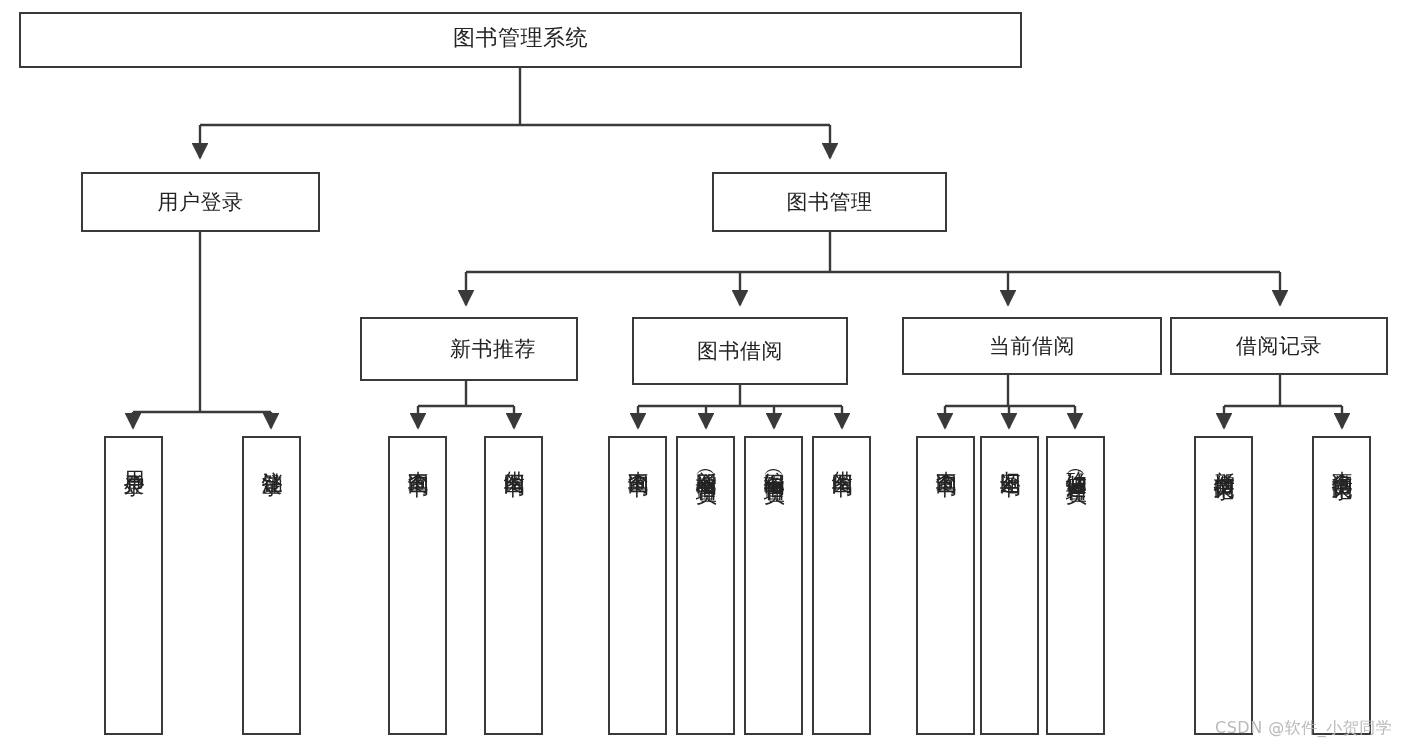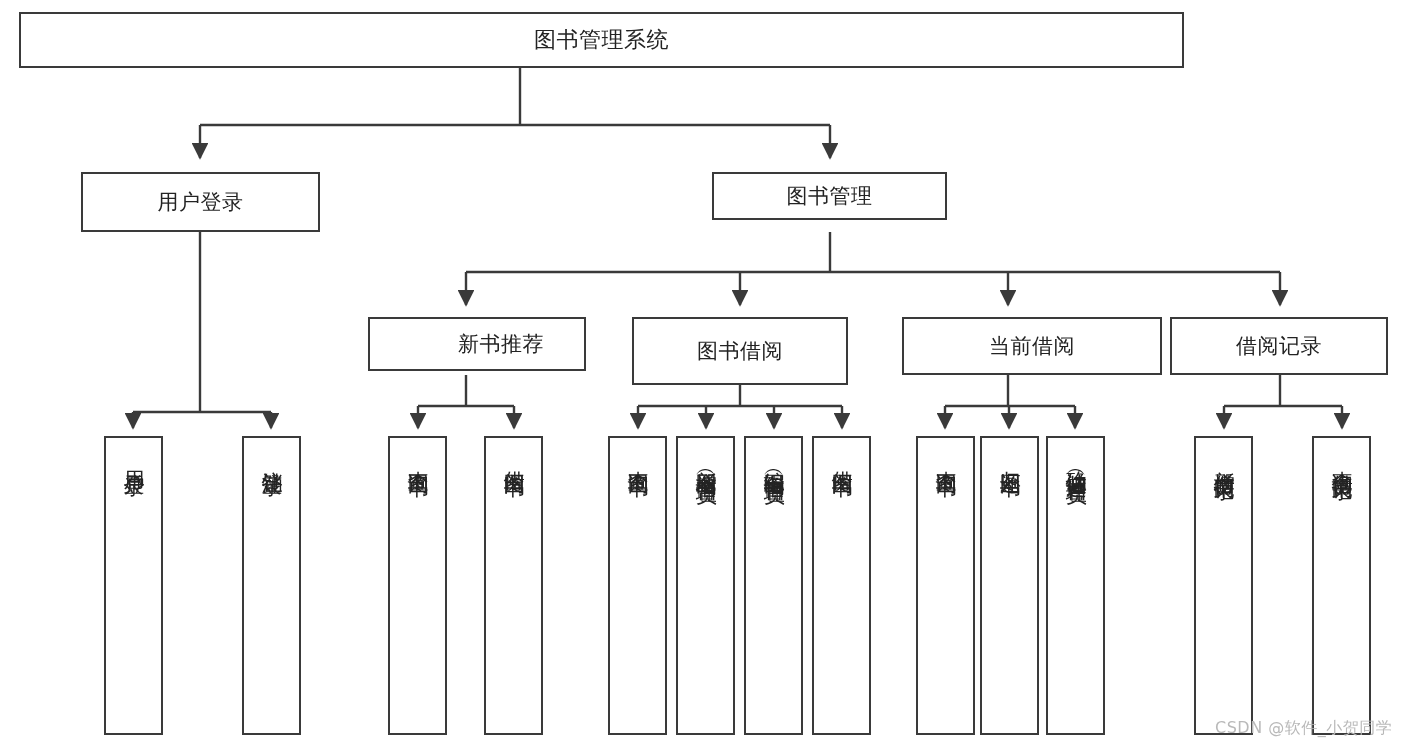--- a/index.html
+++ b/index.html
@@ -115,32 +115,32 @@
       <path d="M 1009 406 L 1009 428" marker-end="url(#arrow)"></path>
       <path d="M 1075 406 L 1075 428" marker-end="url(#arrow)"></path>
 
       <path d="M 1280 375 L 1280 406"></path>
       <path d="M 1224 406 L 1342 406"></path>
       <path d="M 1224 406 L 1224 428" marker-end="url(#arrow)"></path>
       <path d="M 1342 406 L 1342 428" marker-end="url(#arrow)"></path>
     </g>
   </svg>
 
-  <div class="node root" style="left:19px; top:12px; width:1165px; height:56px;">
+  <div class="node root" style="left:19px; top:12px; width:1003px; height:56px;font-family:Liberation Mono, monospace;">
     <span class="label">图书管理系统</span>
   </div>
 
   <div class="node" style="left:81px; top:172px; width:239px; height:60px;">
     <span class="label">用户登录</span>
   </div>
-  <div class="node" style="left:712px; top:172px; width:235px; height:48px;">
+  <div class="node" style="left:712px; top:172px; width:235px; height:60px;">
     <span class="label">图书管理</span>
   </div>
 
-  <div class="node" style="left:368px; top:317px; width:218px; height:54px;padding-left:48px;">
+  <div class="node" style="left:360px; top:317px; width:218px; height:64px;padding-left:48px;">
     <span class="label">新书推荐</span>
   </div>
   <div class="node" style="left:632px; top:317px; width:216px; height:68px;">
     <span class="label">图书借阅</span>
   </div>
   <div class="node" style="left:902px; top:317px; width:260px; height:58px;">
     <span class="label">当前借阅</span>
   </div>
   <div class="node" style="left:1170px; top:317px; width:218px; height:58px;">
     <span class="label">借阅记录</span>

